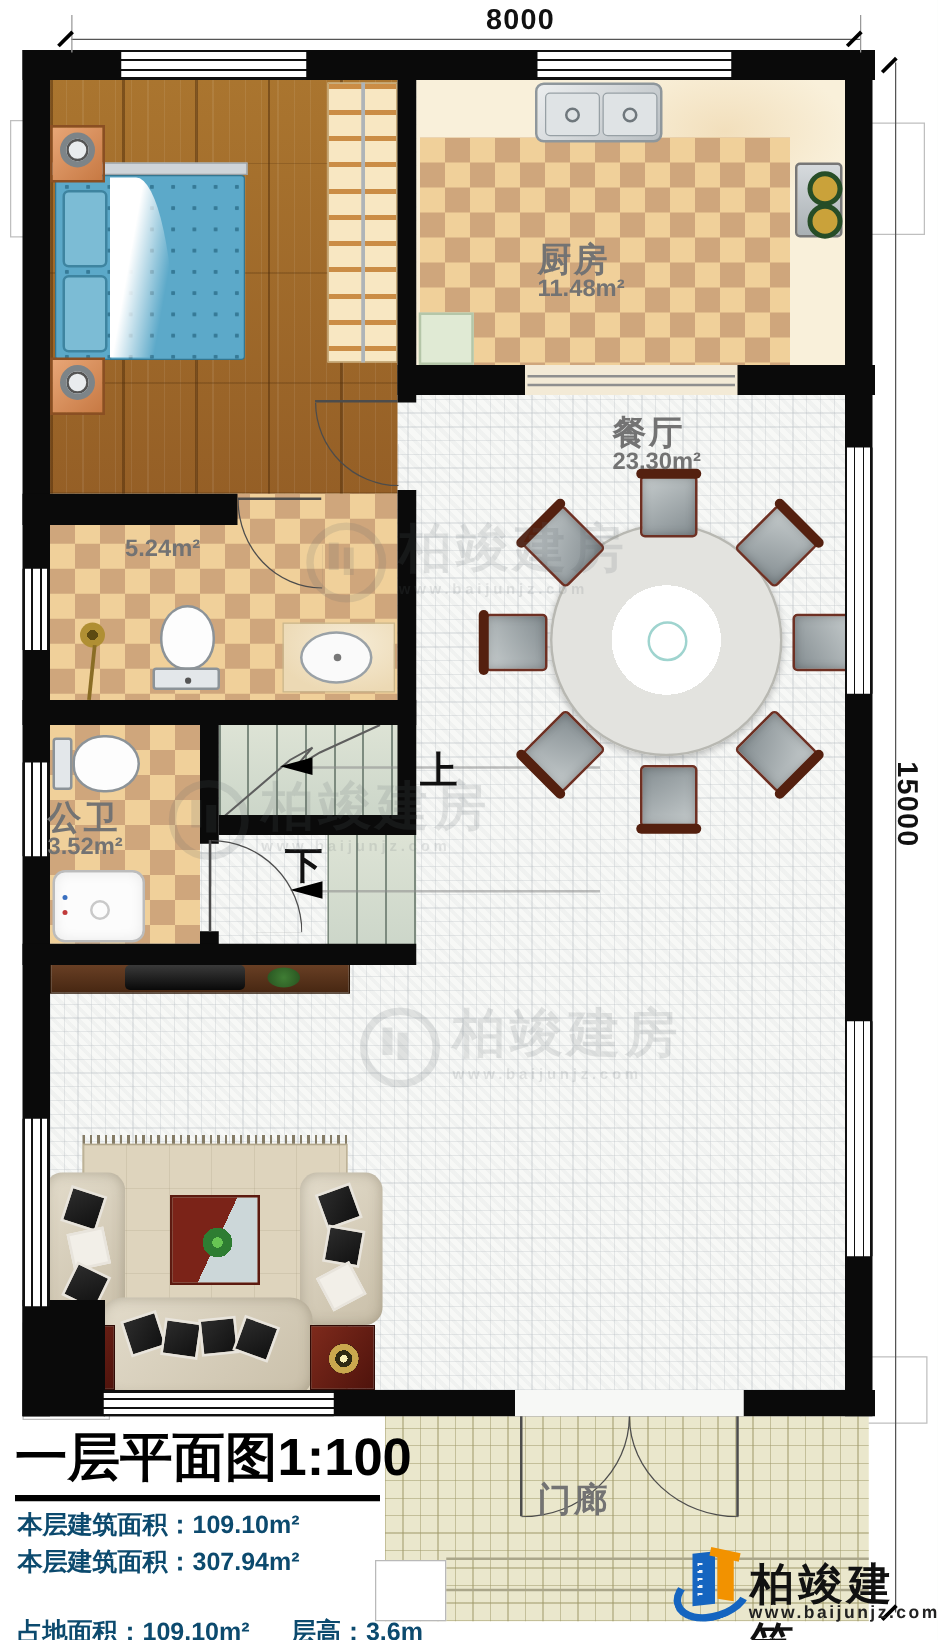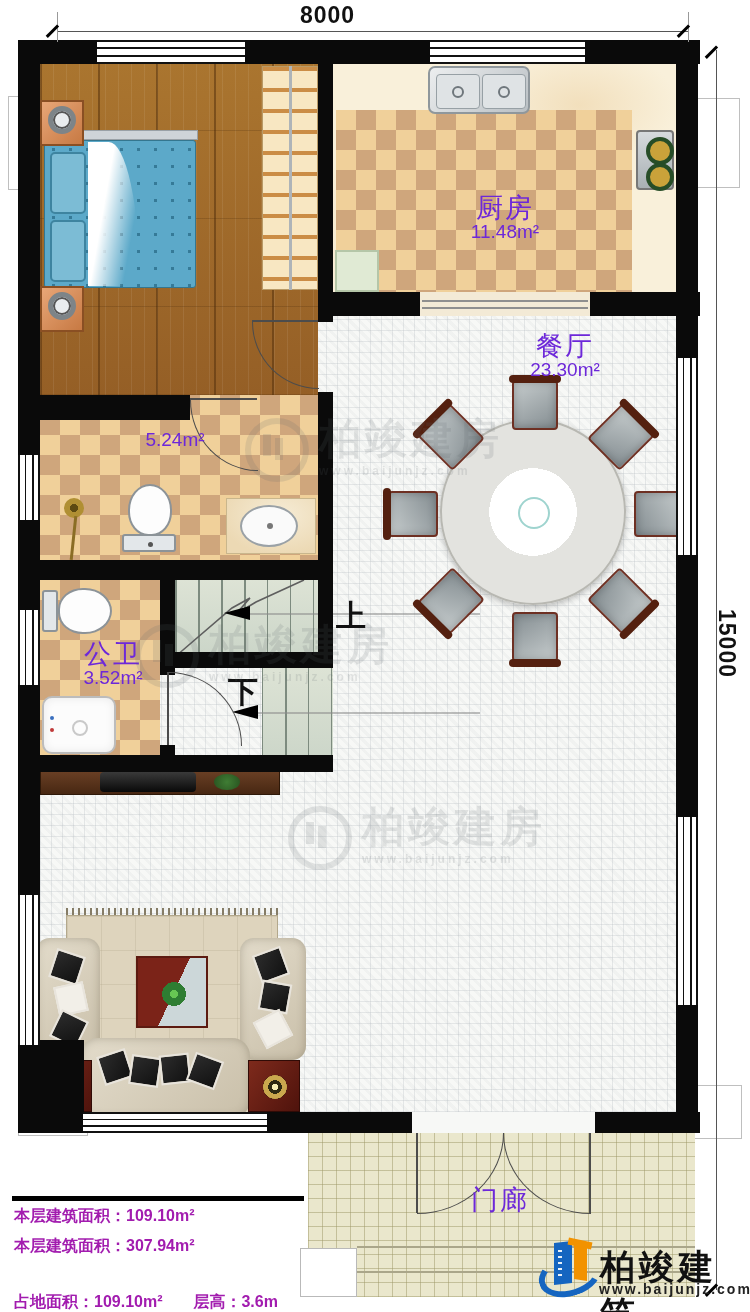--- a/index.html
+++ b/index.html
@@ -32,21 +32,21 @@
     repeating-linear-gradient(90deg,rgba(158,152,104,.5) 0 1px,transparent 1px 14px),#eae7cc;}
   .stair{position:absolute;background:
     repeating-linear-gradient(90deg,#7d8b7f 0 1.5px,transparent 1.5px 23px),
     linear-gradient(#dde3d5,#ccd6c9);}
   
   .arcBL{position:absolute;border-left:1.6px solid #4c4c4c;border-bottom:1.6px solid #4c4c4c;border-bottom-left-radius:100%;}
   .arcTR{position:absolute;border-top:1.6px solid #4c4c4c;border-right:1.6px solid #4c4c4c;border-top-right-radius:100%;}
   .arcBR{position:absolute;border-right:1.6px solid #4c4c4c;border-bottom:1.6px solid #4c4c4c;border-bottom-right-radius:100%;}
   .leaf{position:absolute;background:#4c4c4c;}
   
-  .room-label{position:absolute;text-align:center;color:#6d28d9;font-weight:400;line-height:1.04;}
+  .room-label{position:absolute;color:#737373;font-weight:700;line-height:1.04;}
   .room-label .nm{display:block;font-size:27px;letter-spacing:2px;}
   .room-label .ar{display:block;font-size:19px;letter-spacing:0;}
   .stair-word{position:absolute;font-size:30px;font-weight:700;color:#111;}
   .dim-label{position:absolute;font-size:23px;font-weight:600;color:#111;letter-spacing:1px;}
   .dim-line{position:absolute;background:#555;}
   .tick{position:absolute;width:2.5px;height:16px;background:#000;transform:rotate(45deg);}
   .stair-arrow-line{position:absolute;height:1.5px;background:#8a8a8a;}
   .arrow-head{position:absolute;width:0;height:0;border-style:solid;}
   
   .f{position:absolute;box-sizing:border-box;}
@@ -55,21 +55,21 @@
   .pillow{position:absolute;width:26px;height:26px;background:linear-gradient(135deg,#2c2c2c,#111);border:2px solid #e8e4dc;}
   .sofa{position:absolute;background:linear-gradient(135deg,#e3dccb,#c9bfa9);border:2px solid #9a9documents07e;border-radius:14px;box-shadow:inset 0 0 10px rgba(90,80,60,.35);}
   
   .wm{position:absolute;display:flex;align-items:flex-start;gap:10px;color:#5f666b;opacity:.15;pointer-events:none;}
   .wm-ring{width:52px;height:52px;border:6px solid currentColor;border-radius:50%;position:relative;flex:none;}
   .wm-ring::after{content:"";position:absolute;left:12px;top:10px;width:8px;height:22px;background:currentColor;box-shadow:12px 4px 0 currentColor;}
   .wm-text{font-size:42px;font-weight:700;letter-spacing:4px;line-height:1;}
   .wm-url{font-size:12px;font-weight:700;letter-spacing:3px;margin-top:4px;}
   
   .title-row{position:absolute;color:#000;font-weight:600;}
-  .stat-line{position:absolute;font-size:16px;font-weight:700;color:#a21caf;white-space:nowrap;}
+  .stat-line{position:absolute;font-size:20px;font-weight:700;color:#0c4a6e;white-space:nowrap;}
   .logo-name{position:absolute;font-size:35px;font-weight:800;color:#111;letter-spacing:4px;}
   .logo-url{position:absolute;font-size:14px;font-weight:800;color:#222;letter-spacing:2px;}
 </style>
 </head>
 <body>
 
 <div class="plan">
 
   <div class="extbox" style="left:8px;top:96px;width:42px;height:92px;"></div>
   <div class="extbox" style="left:652px;top:98px;width:86px;height:88px;"></div>
@@ -251,21 +251,21 @@
   </div>
   <div class="room-label" style="left:430px;top:1186px;width:140px;">
     <span class="nm">门廊</span>
   </div>
 
   <div class="dim-line" style="left:57px;top:31px;width:631px;height:1px;"></div>
   <div class="dim-line" style="left:57px;top:12px;width:1px;height:30px;background:#999;"></div>
   <div class="dim-line" style="left:688px;top:12px;width:1px;height:30px;background:#999;"></div>
   <div class="tick" style="left:51px;top:23px;"></div>
   <div class="tick" style="left:682px;top:23px;"></div>
-  <div class="dim-label" style="left:300px;top:2px;width:144px;text-align:left;">8000</div>
+  <div class="dim-label" style="left:300px;top:2px;width:144px;text-align:right;">8000</div>
 
   <div class="dim-line" style="left:716px;top:50px;width:1px;height:1240px;"></div>
   <div class="tick" style="left:710px;top:44px;"></div>
   <div class="tick" style="left:710px;top:1282px;"></div>
   <div class="dim-label" style="left:676px;top:630px;width:100px;text-align:center;transform:rotate(90deg);transform-origin:center;">15000</div>
 
   <div class="wm" style="left:245px;top:418px;">
     <div class="wm-ring"></div>
     <div>
       <div class="wm-text">柏竣建房</div>
@@ -280,20 +280,23 @@
     </div>
   </div>
   <div class="wm" style="left:288px;top:806px;">
     <div class="wm-ring"></div>
     <div>
       <div class="wm-text">柏竣建房</div>
       <div class="wm-url">www.baijunjz.com</div>
     </div>
   </div>
 
+  <div class="title-row" style="left:12px;top:1138px;font-size:42px;">
+    <span>一层平面图</span><span>1:100</span>
+  </div>
   <div class="abs" style="left:12px;top:1196px;width:292px;height:5px;background:#000;"></div>
   <div class="stat-line" style="left:14px;top:1206px;">
     <span>本层建筑面积：</span><span>109.10m²</span>
   </div>
   <div class="stat-line" style="left:14px;top:1236px;">
     <span>本层建筑面积：</span><span>307.94m²</span>
   </div>
   <div class="stat-line" style="left:14px;top:1292px;">
     <span>占地面积：</span><span>109.10m²</span>
     <span style="display:inline-block;width:22px;"></span>

